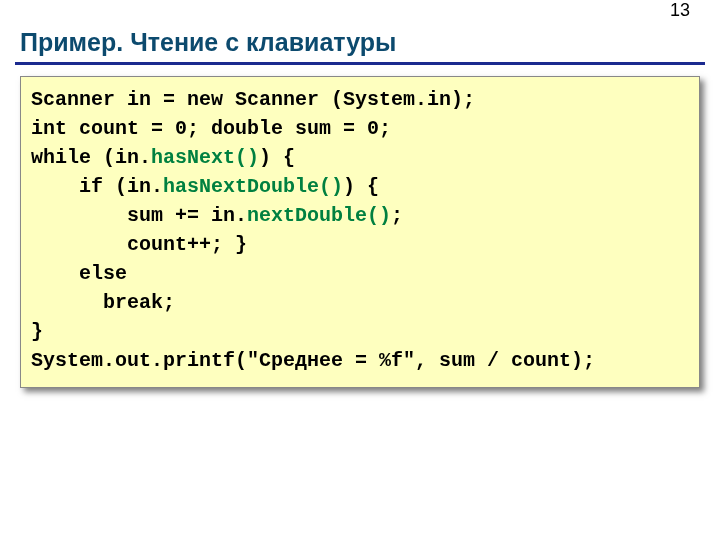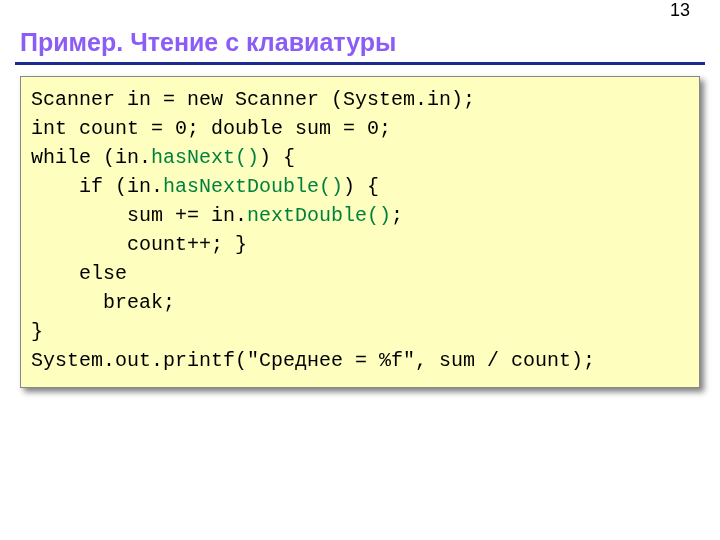--- a/index.html
+++ b/index.html
@@ -18,42 +18,42 @@
     right: 30px;
     font-size: 18px;
     color: #000;
   }
   .title {
     position: absolute;
     top: 28px;
     left: 20px;
     font-size: 25px;
     font-weight: bold;
-    color: #8b5cf6;
+    color: #0c4a6e;
   }
   .divider {
     position: absolute;
     top: 62px;
     left: 15px;
     right: 15px;
     height: 3px;
     background: #1b2a8f;
   }
   .code-box {
     position: absolute;
     top: 76px;
     left: 20px;
     right: 20px;
     background: #feffbf;
     border: 1px solid #888;
     box-shadow: 4px 4px 6px rgba(0,0,0,0.5);
     padding: 8px 10px 12px 10px;
     font-family: "Courier New", monospace;
     font-size: 20px;
-    font-weight: normal;
+    font-weight: bold;
     line-height: 1.45;
     color: #000;
     white-space: pre;
   }
   .hl { color: #008040; }
 </style>
 </head>
 <body>
 
 <div class="page-number">13</div>

